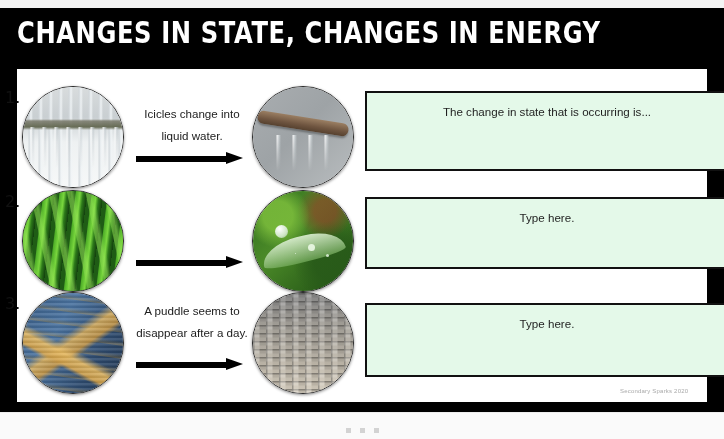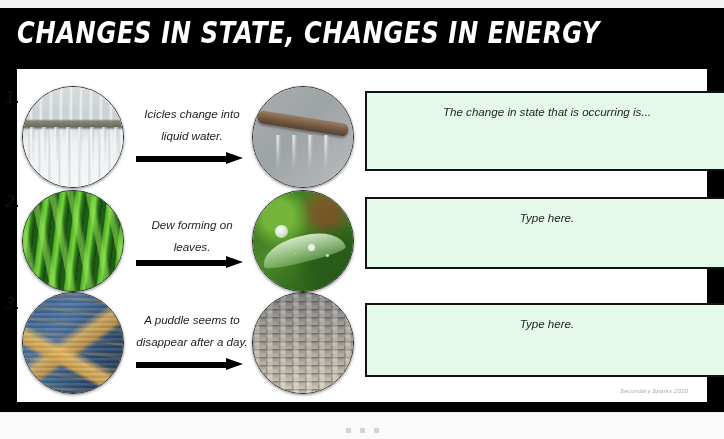--- a/index.html
+++ b/index.html
@@ -7,21 +7,20 @@
     padding: 0;
     background: #ffffff;
     font-family: "Liberation Sans", sans-serif;
   }
   #root {
     position: relative;
     width: 724px;
     height: 439px;
     background: #f2f2f2;
     overflow: hidden;
-    font-style: italic;
   }
 
   
   .slide-frame {
     position: absolute;
     left: 0px;
     top: 8px;
     width: 724px;
     height: 404px;
     background: #000000;
@@ -289,21 +288,21 @@
     position: absolute;
     left: 134px;
     width: 116px;
     text-align: center;
     font-size: 11.6px;
     line-height: 22px;
     color: #1c1c1c;
   }
   .cap-1 { top: 17px; }
   .cap-2 { top: 24px; }
-  .cap-3 { top: 17px; }
+  .cap-3 { top: 8px; }
 
   .arrow {
     position: absolute;
     left: 136px;
     width: 112px;
     height: 12px;
   }
   .ar-1 { top: 66px; }
   .ar-2 { top: 66px; }
   .ar-3 { top: 66px; }
@@ -409,21 +408,20 @@
       <div class="img-melting"></div>
     </div>
     <div class="answer-box ab-1">The change in state that is occurring is...</div>
   </div>
 
   <div class="row row-2">
     <div class="row-num">2.</div>
     <div class="photo photo-left">
       <div class="img-grass"></div>
     </div>
-    <div class="caption cap-2">Dew forming on leaves.</div>
     <div class="arrow ar-2">
       <div class="arrow-shaft"></div>
       <div class="arrow-head"></div>
     </div>
     <div class="photo photo-right">
       <div class="img-dew"></div>
     </div>
     <div class="answer-box ab-2">Type here.</div>
   </div>
 

